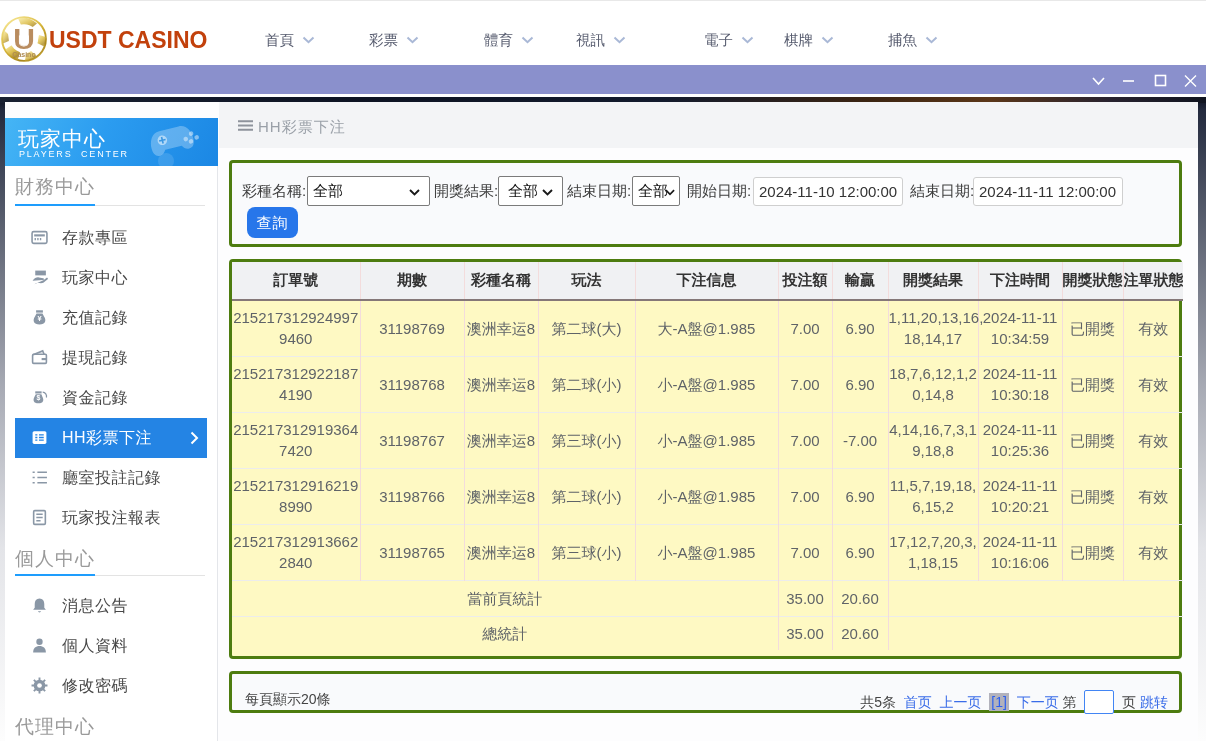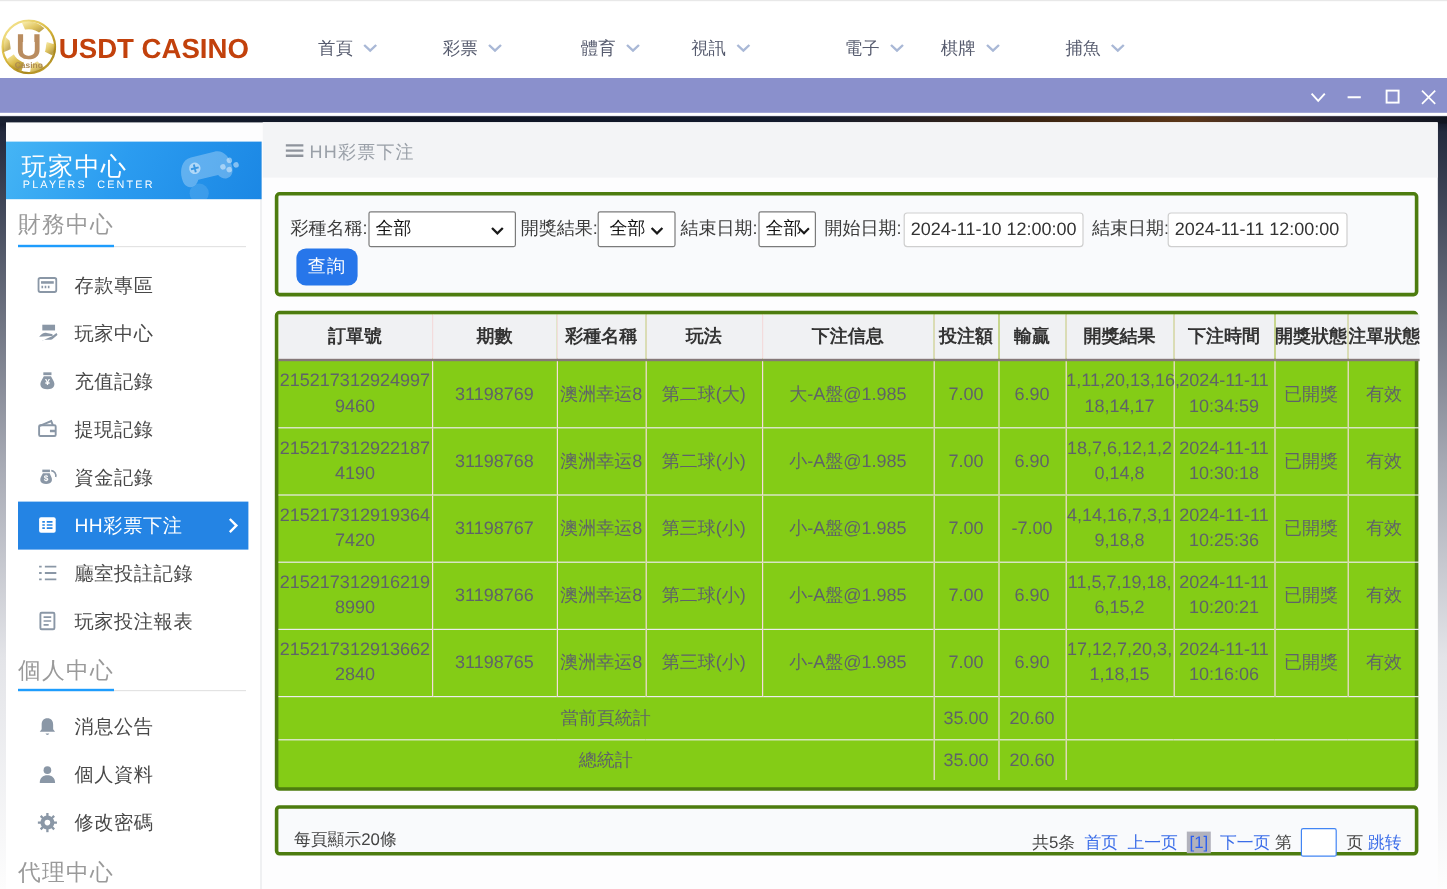--- a/index.html
+++ b/index.html
@@ -51,21 +51,21 @@
 #filter { top:58px; height:87px; }
 #filter .lbl { position:absolute; top:13px; height:30px; line-height:30px; font-size:15px; color:#3c3c3c; }
 .csel { position:absolute; top:13px; height:30px; line-height:28px; font-size:15px; color:#111;
   border:1px solid #7b7b7b; border-radius:2px; background:#fff; padding-left:5px; }
 .csel svg { position:absolute; right:9px; top:12px; }
 #filter input { position:absolute; top:14px; height:29px; font-size:15px; color:#333;
   font-family:"Liberation Sans",sans-serif; border:1px solid #cfcfcf; border-radius:3px; background:#fff; padding-left:5px; }
 #btnq { position:absolute; left:15px; top:44px; width:51px; height:31px; background:#2776ea; color:#fff;
   font-size:15px; border-radius:8px; text-align:center; line-height:31px; letter-spacing:1px; }
 
-#tpanel { top:157px; height:400px; background:#84cc16; }
+#tpanel { top:157px; height:400px; background:#fef9c3; }
 table { border-collapse:collapse; table-layout:fixed; width:951px; margin:0; }
 th { background:#f0f1f3; font-size:15px; color:#333; font-weight:bold; height:38px; white-space:nowrap; overflow:hidden;
   border-bottom:2px solid #857878; border-left:1px solid #f3dcdc; letter-spacing:0; }
 th:first-child { border-left:none; }
 td { font-size:15px; color:#5f6368; text-align:center; line-height:21px; border-left:1px solid #f3dcdc; border-top:1px solid #ececec; }
 td:first-child { border-left:none; }
 tr.dr td { height:56px; }
 tr.sr td { height:36px; }
 tr.sr2 td { height:34px; }
 

